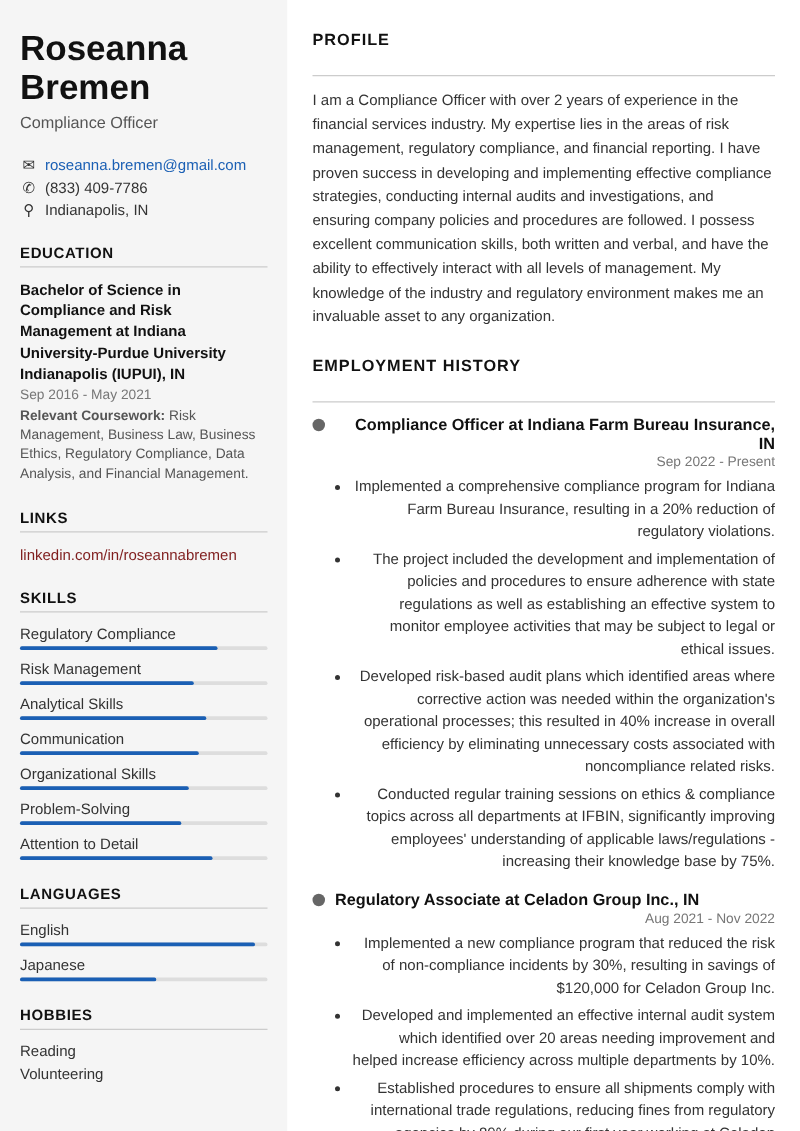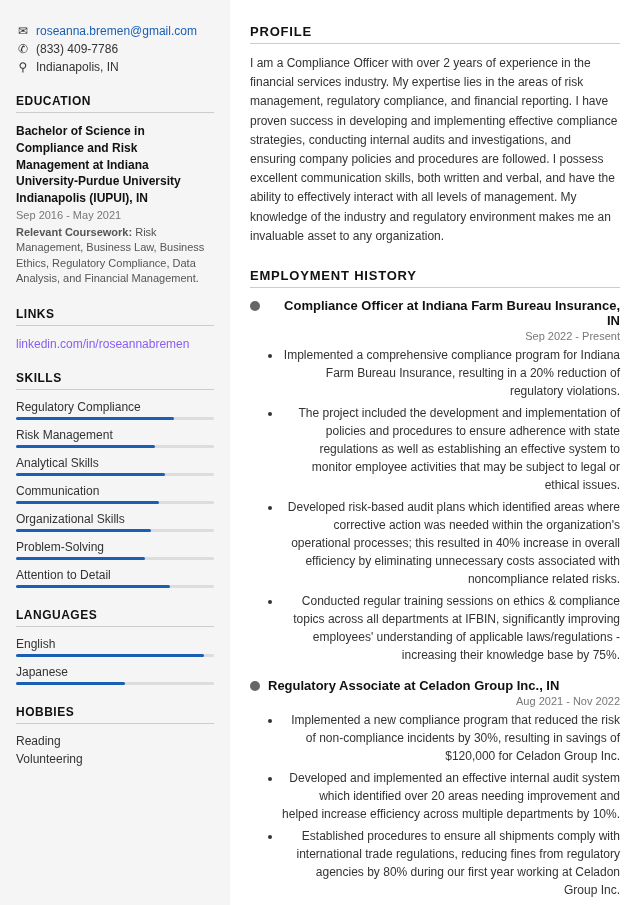--- a/index.html
+++ b/index.html
@@ -80,21 +80,21 @@
       color: #777;
       margin-top: 2px;
     }
     .edu-coursework {
       font-size: 11px;
       color: #555;
       margin-top: 4px;
       line-height: 1.4;
     }
     
-    .link-item { font-size: 12px; color: #8b5cf6; text-decoration: none; }
+    .link-item { font-size: 12px; color: #7f1d1d; text-decoration: none; }
     
     .skill-item { margin-bottom: 8px; }
     .skill-name { font-size: 12px; color: #333; margin-bottom: 3px; }
     .skill-bar-bg {
       height: 3px;
       background: #ddd;
       border-radius: 2px;
     }
     .skill-bar-fill {
       height: 3px;
@@ -109,21 +109,21 @@
 
     
     .main-section { margin-bottom: 22px; }
     .main-section-title {
       font-size: 13px;
       font-weight: 700;
       text-transform: uppercase;
       letter-spacing: 0.8px;
       color: #111;
       border-bottom: 1.5px solid #ccc;
-      padding-bottom: 4px;
+      padding-bottom: 21px;
       margin-bottom: 10px;
     }
     .profile-text {
       font-size: 12px;
       line-height: 1.6;
       color: #333;
     }
     
     .job { margin-bottom: 14px; text-align: right; }
     .job-header {
@@ -162,20 +162,27 @@
       margin-bottom: 4px;
     }
   </style>
 </head>
 <body>
 
 <div class="layout">
 
   <div class="sidebar">
 
+    <div class="name-block sidebar-section">
+      <h1>
+        <span>Roseanna</span><br>
+        <span>Bremen</span>
+      </h1>
+      <div class="title">Compliance Officer</div>
+    </div>
 
     <div class="contact-block sidebar-section">
       <div class="contact-item">
         <span class="contact-icon">✉</span>
         <a href="#">roseanna.bremen@gmail.com</a>
       </div>
       <div class="contact-item">
         <span class="contact-icon">✆</span>
         <span>(833) 409-7786</span>
       </div>

